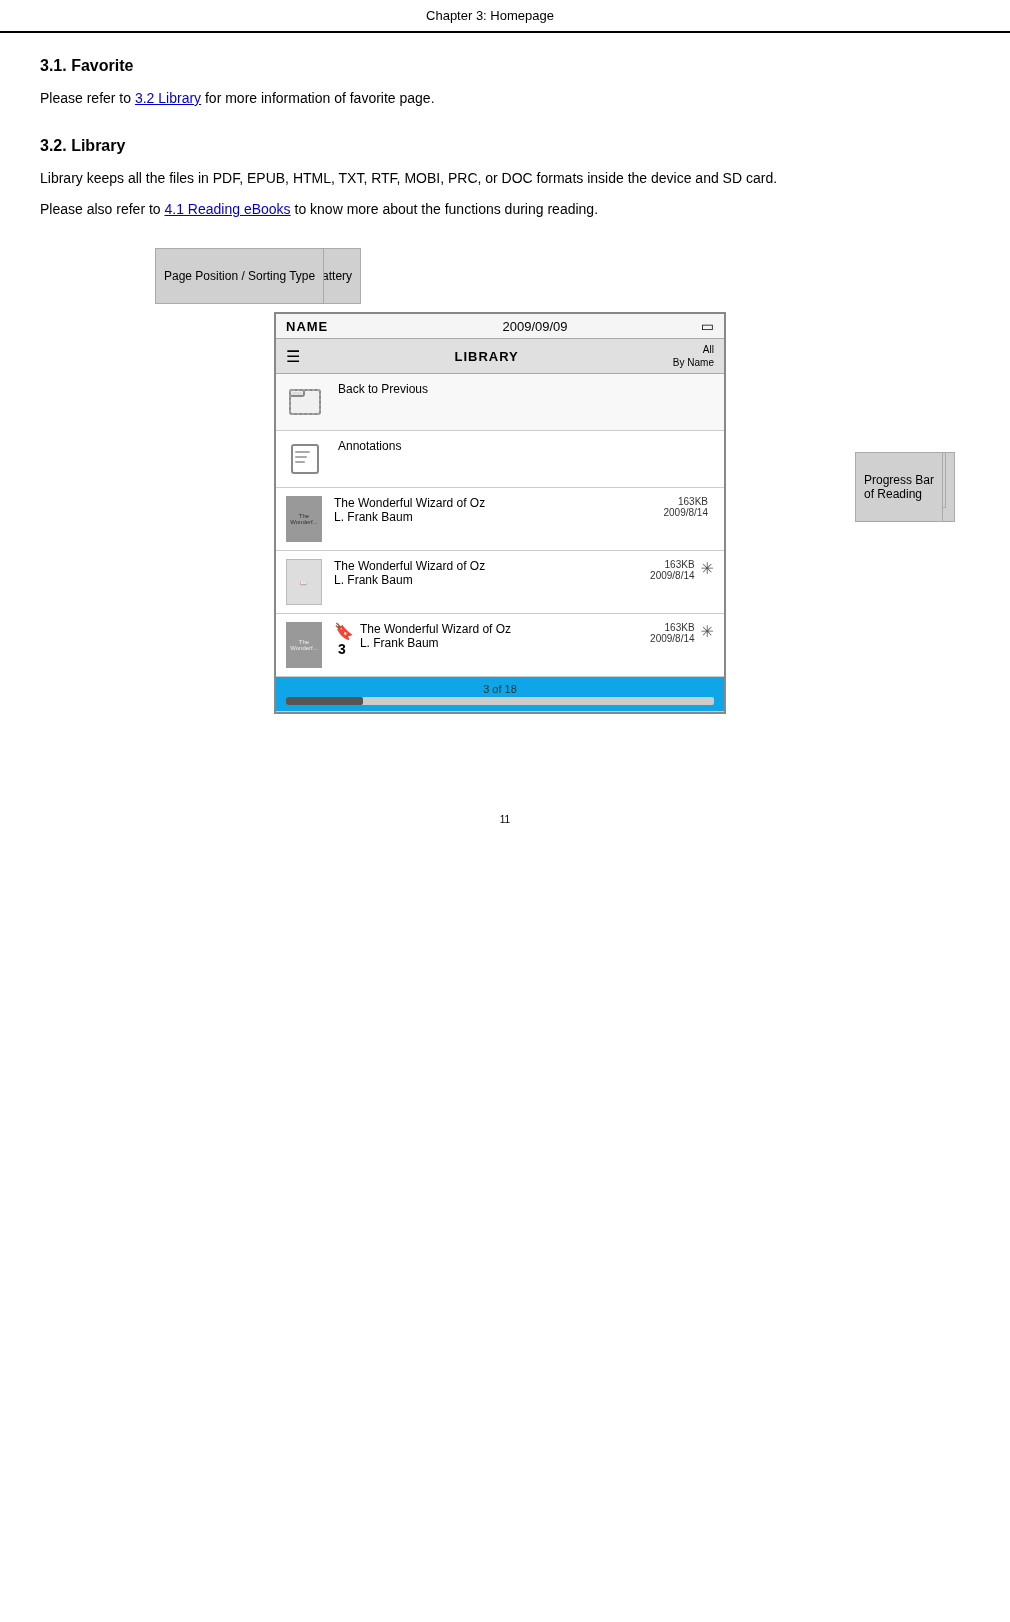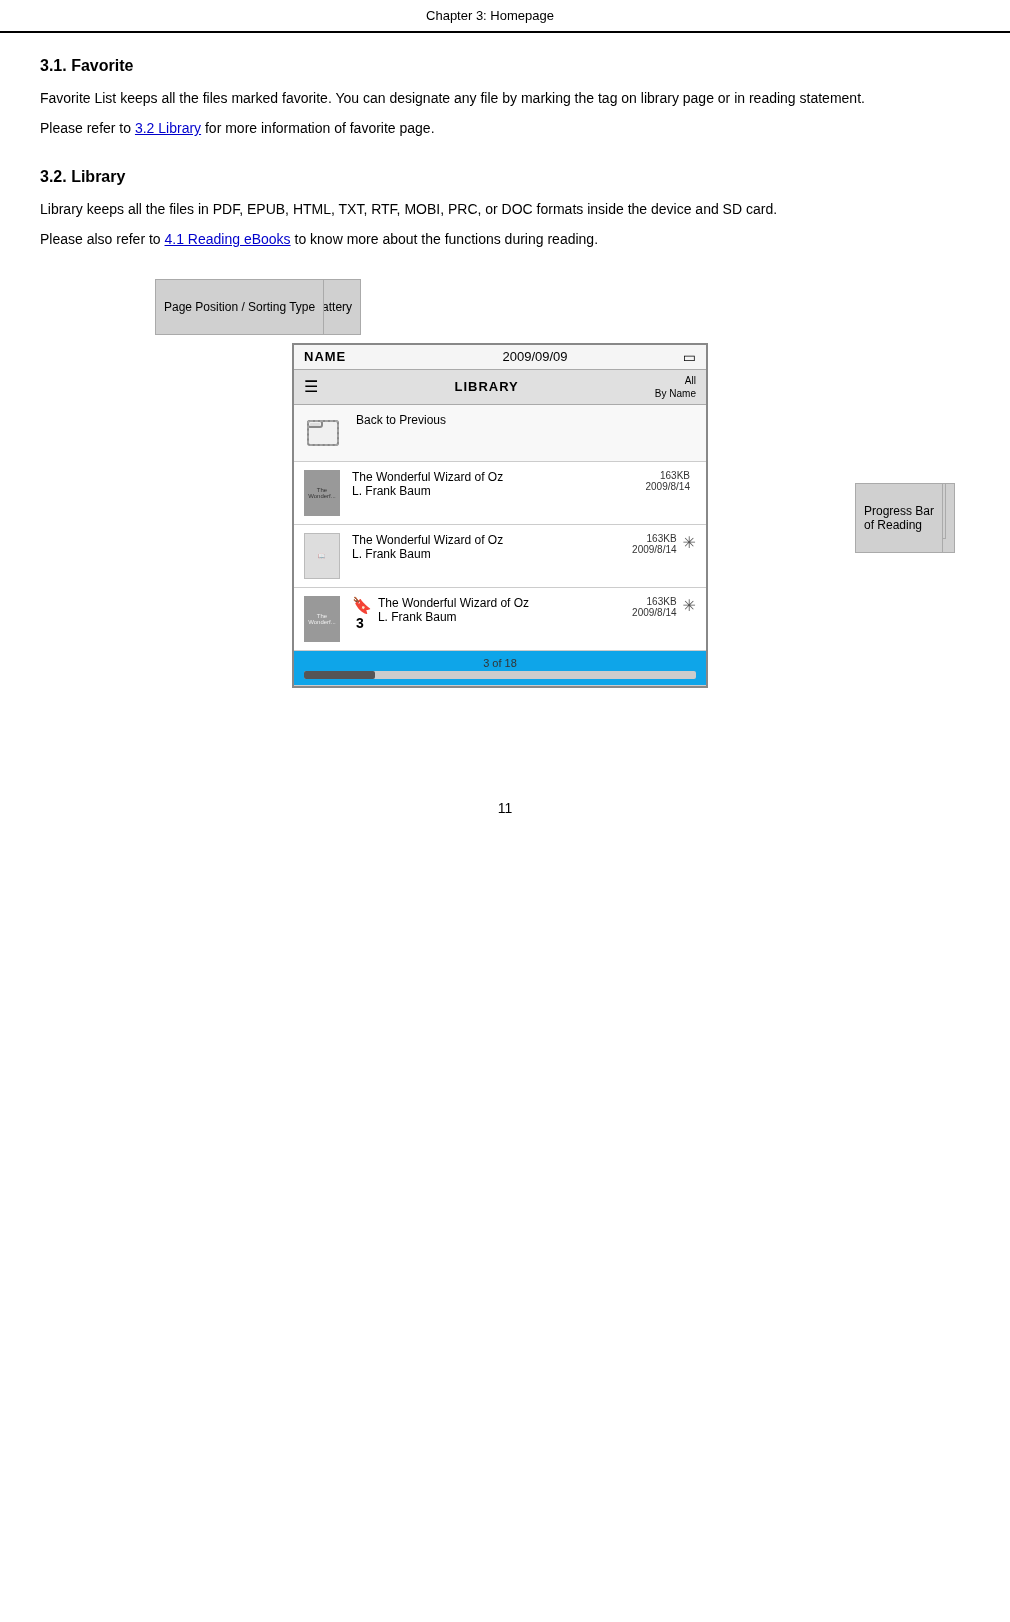--- a/index.html
+++ b/index.html
@@ -66,21 +66,21 @@
       padding: 20px 8px;
       font-size: 12px;
       font-weight: normal;
       white-space: nowrap;
       z-index: 10;
     }
 
     
     .device-screen {
       margin: 60px auto 0 auto;
-      width: 416px;
+      width: 452px;
       border: 2px solid #888;
       background: #f5f5f5;
       position: relative;
     }
 
     .device-header {
       display: flex;
       justify-content: space-between;
       align-items: center;
       padding: 4px 10px;
@@ -228,42 +228,41 @@
     .callout-bottom {
       background: #d0d0d0;
       border: 1px solid #aaa;
       padding: 4px 10px;
       font-size: 12px;
       text-align: center;
     }
 
     .page-number {
       text-align: center;
-      margin-top: 52px;
-      font-size: 14px;
+      margin-top: 40px;
+      font-size: 10px;
     }
 
     .reading-num {
       font-size: 14px;
       font-weight: bold;
       margin-left: 4px;
     }
   </style>
 </head>
 <body>
 
 <div class="page-header">
   <span>Chapter  3:  Homepage</span>
 </div>
 
 <div class="content">
 
   <div class="section">
     <h2>3.1.  Favorite</h2>
-    <p>Favorite List keeps all the files marked favorite. You can designate any file by marking the tag on library page or in reading statement.</p>
     <p>
       <span>Please refer to </span><a href="#">3.2 Library</a><span> for more information of favorite page.</span>
     </p>
   </div>
 
   <div class="section">
     <h2>3.2.  Library</h2>
     <p>Library keeps all the files in PDF, EPUB, HTML, TXT, RTF, MOBI, PRC, or DOC formats inside the device and SD card.</p>
     <p>
       <span>Please also refer to </span><a href="#">4.1 Reading eBooks</a><span> to know more about the functions during reading.</span>
@@ -307,20 +306,31 @@
                 <rect x="2" y="6" width="30" height="24" rx="2" stroke="#888" stroke-width="2" fill="#f0f0f0"></rect>
                 <rect x="2" y="6" width="14" height="6" rx="2" stroke="#888" stroke-width="2" fill="#f0f0f0"></rect>
                 <rect x="4" y="8" width="10" height="3" rx="1" fill="#ddd"></rect>
 
                 <rect x="2" y="6" width="30" height="24" rx="2" stroke="#aaa" stroke-width="1.5" stroke-dasharray="3 2" fill="none"></rect>
               </svg>
             </div>
             <div class="lib-text">Back to Previous</div>
           </div>
 
+          <div class="lib-row">
+            <div class="lib-icon">
+              <svg viewBox="0 0 36 36" fill="none" xmlns="http://www.w3.org/2000/svg">
+                <rect x="4" y="4" width="26" height="28" rx="2" stroke="#888" stroke-width="2" fill="#fff"></rect>
+                <rect x="7" y="10" width="15" height="2" rx="1" fill="#aaa"></rect>
+                <rect x="7" y="15" width="12" height="2" rx="1" fill="#aaa"></rect>
+                <rect x="7" y="20" width="10" height="2" rx="1" fill="#aaa"></rect>
+              </svg>
+            </div>
+            <div class="lib-text">Annotations</div>
+          </div>
 
           <div class="lib-row">
             <div class="book-thumb" style="background:#999;">
               <div class="book-thumb-text">The<br>Wonderf...</div>
             </div>
             <div class="lib-text">
               <div>The  Wonderful Wizard of Oz</div>
               <div>L. Frank Baum</div>
             </div>
             <div class="lib-meta">

